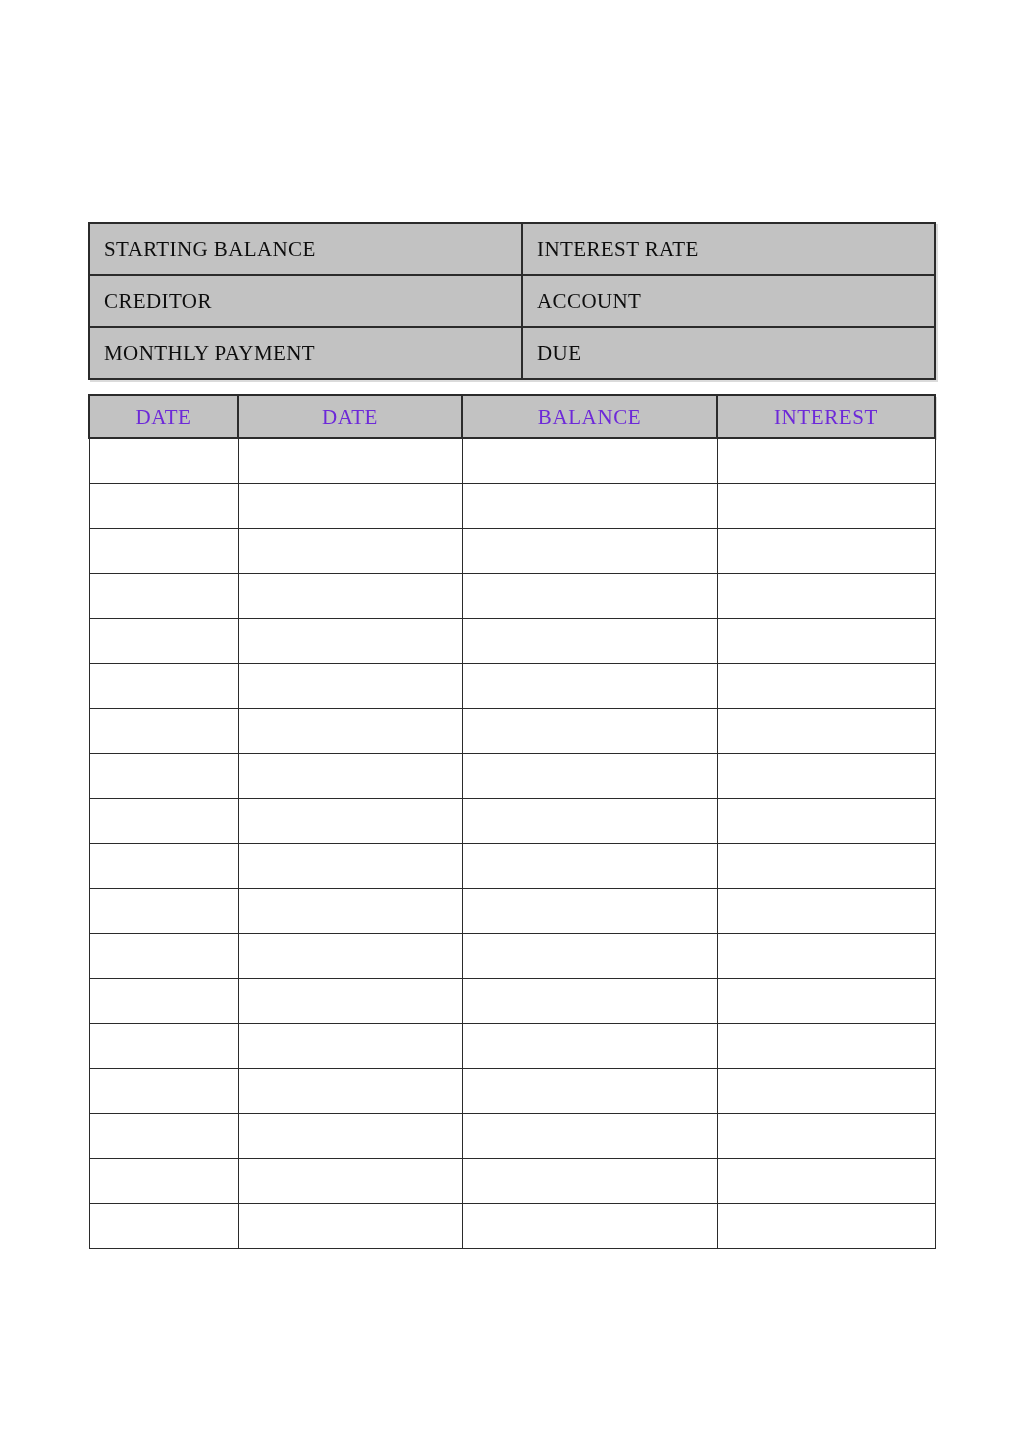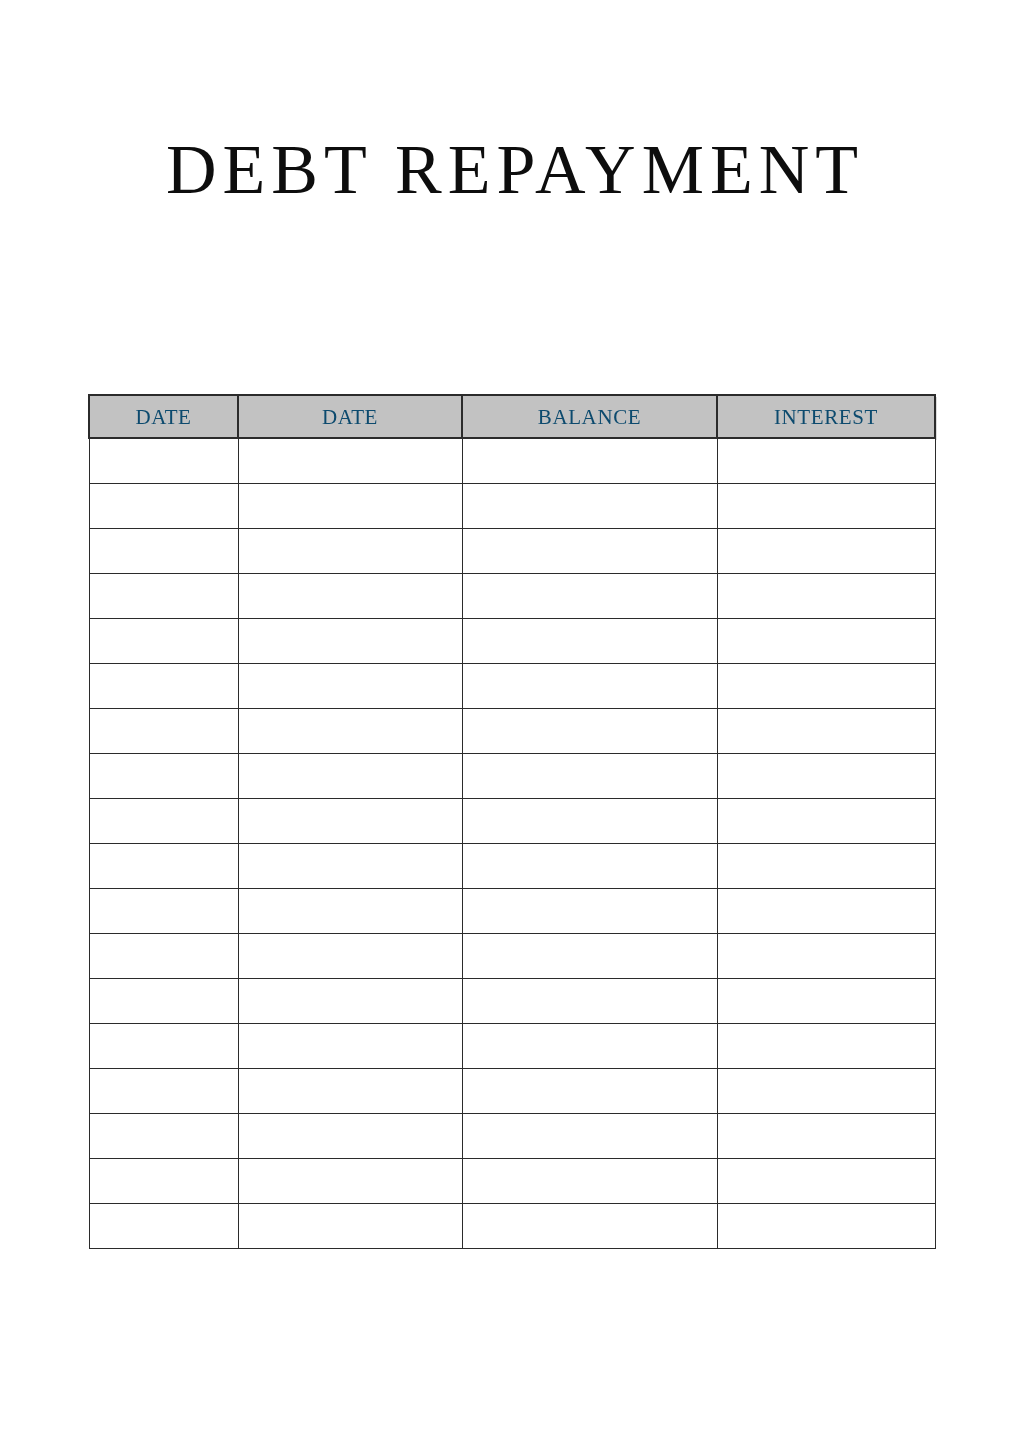--- a/index.html
+++ b/index.html
@@ -77,21 +77,21 @@
     border: 2px solid #2b2b2b;
     background: #c2c2c2;
     height: 41px;
     padding: 0;
     font-size: 21px;
     line-height: 24px;
     font-weight: 400;
     letter-spacing: 0.6px;
     text-align: center;
     vertical-align: middle;
-    color: #0c4a6e;
+    color: #6d28d9;
     white-space: nowrap;
     font-family: Liberation Serif, serif;
   }
   .ledger-table td {
     border: 1.6px solid #2b2b2b;
     background: #ffffff;
     height: 44px;
     padding: 0;
   }
   .ledger-table .c-date    { width: 149px; }
@@ -99,22 +99,41 @@
   .ledger-table .c-payment { width: 255px; }
   .ledger-table .c-balance { width: 218px; }
 
   .thead-shadow { box-shadow: 2px 2px 0 rgba(0,0,0,0.14); }
 </style>
 </head>
 <body>
 
 <div class="page">
 
-  <h1 class="page-title">DEBT REPAYMENT</h1>
-
+
+  <table class="info-table">
+    <colgroup>
+      <col class="col-left">
+      <col class="col-right">
+    </colgroup>
+    <tbody>
+      <tr>
+        <td>STARTING BALANCE</td>
+        <td>INTEREST RATE</td>
+      </tr>
+      <tr>
+        <td>CREDITOR</td>
+        <td>ACCOUNT</td>
+      </tr>
+      <tr>
+        <td>MONTHLY PAYMENT</td>
+        <td>DUE</td>
+      </tr>
+    </tbody>
+  </table>
 
   <table class="ledger-table">
     <colgroup>
       <col class="c-date">
       <col class="c-debt">
       <col class="c-payment">
       <col class="c-balance">
     </colgroup>
     <thead class="thead-shadow">
       <tr>

